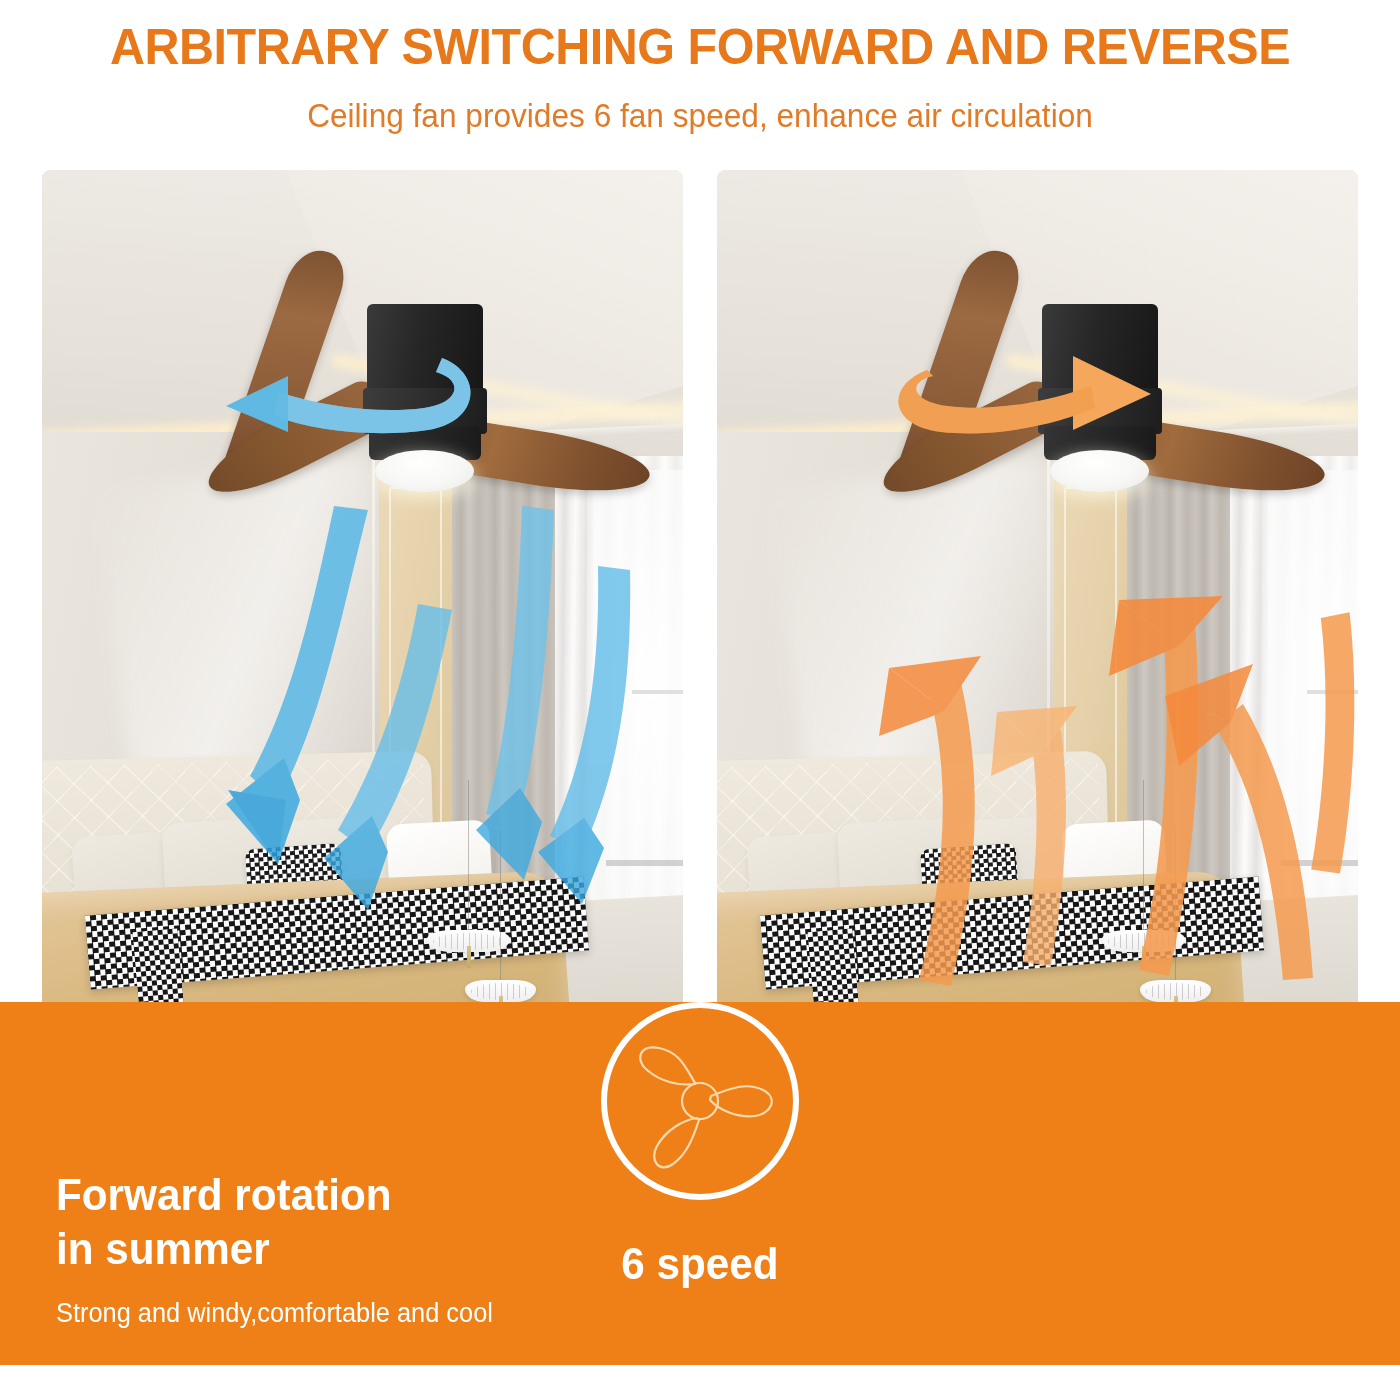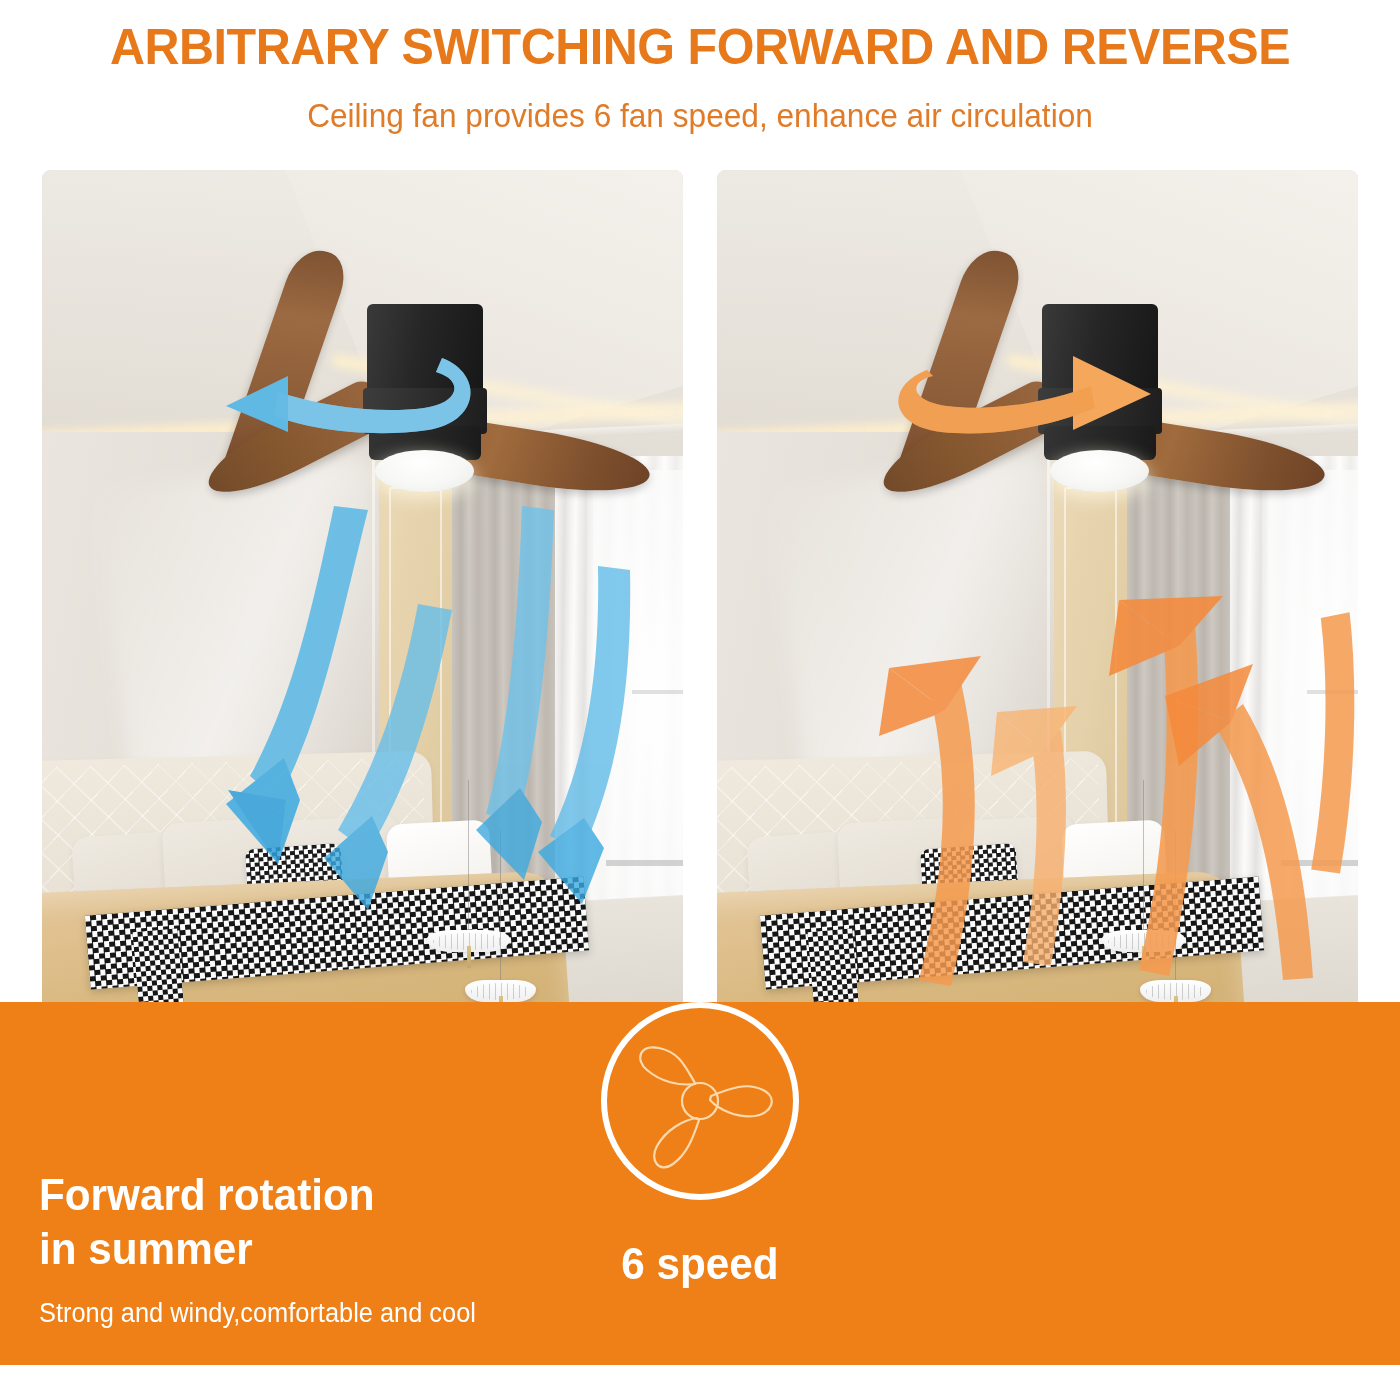--- a/index.html
+++ b/index.html
@@ -321,21 +321,21 @@
   
   .flow { position: absolute; pointer-events: none; }
   .flow svg { display: block; overflow: visible; }
 
   
   .band {
     position: absolute; left: 0; top: 1002px; width: 1400px; height: 363px;
     background: #EE8017;
   }
   .band-text-left {
-    position: absolute; left: 39px; top: 1168px; width: 520px;
+    position: absolute; left: 56px; top: 1168px; width: 520px;
     color: #ffffff;
     text-align: left;
   }
   .band-text-right {
     position: absolute; right: 54px; top: 1168px; width: 520px;
     color: #ffffff;
     text-align: right;
   }
   .band-head {
     font-family: "Liberation Sans Narrow", "Liberation Sans", sans-serif;

